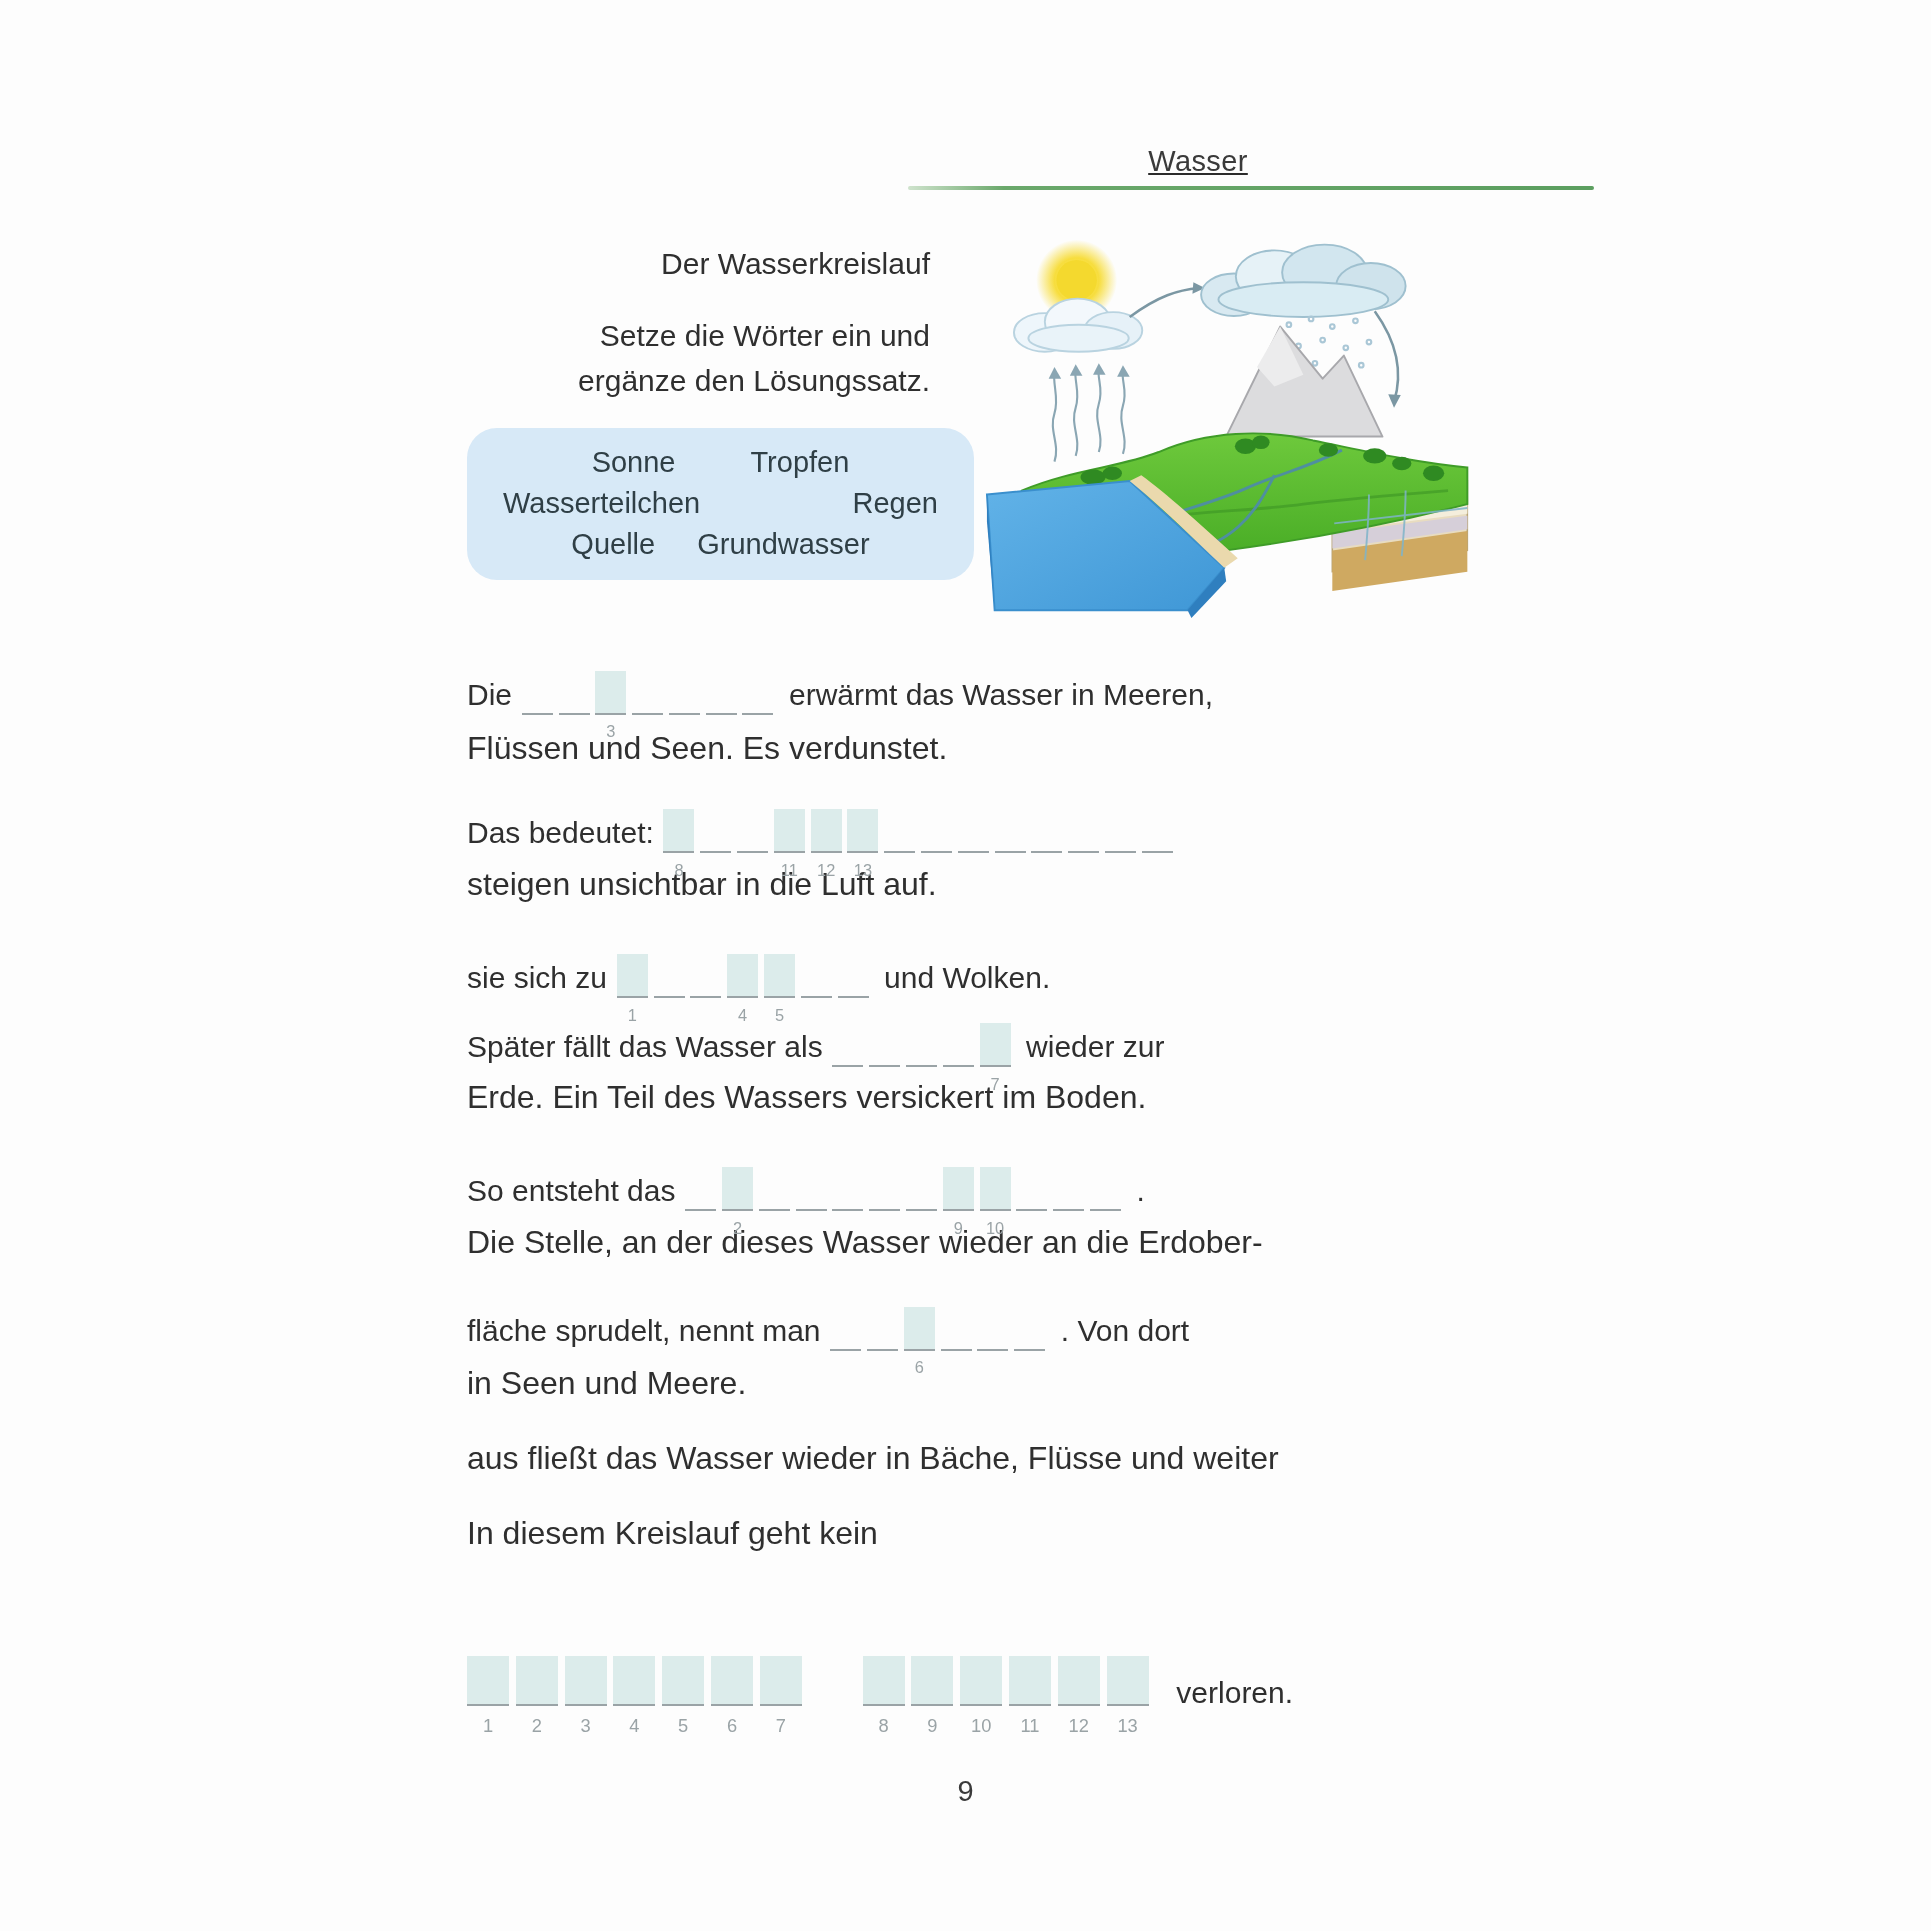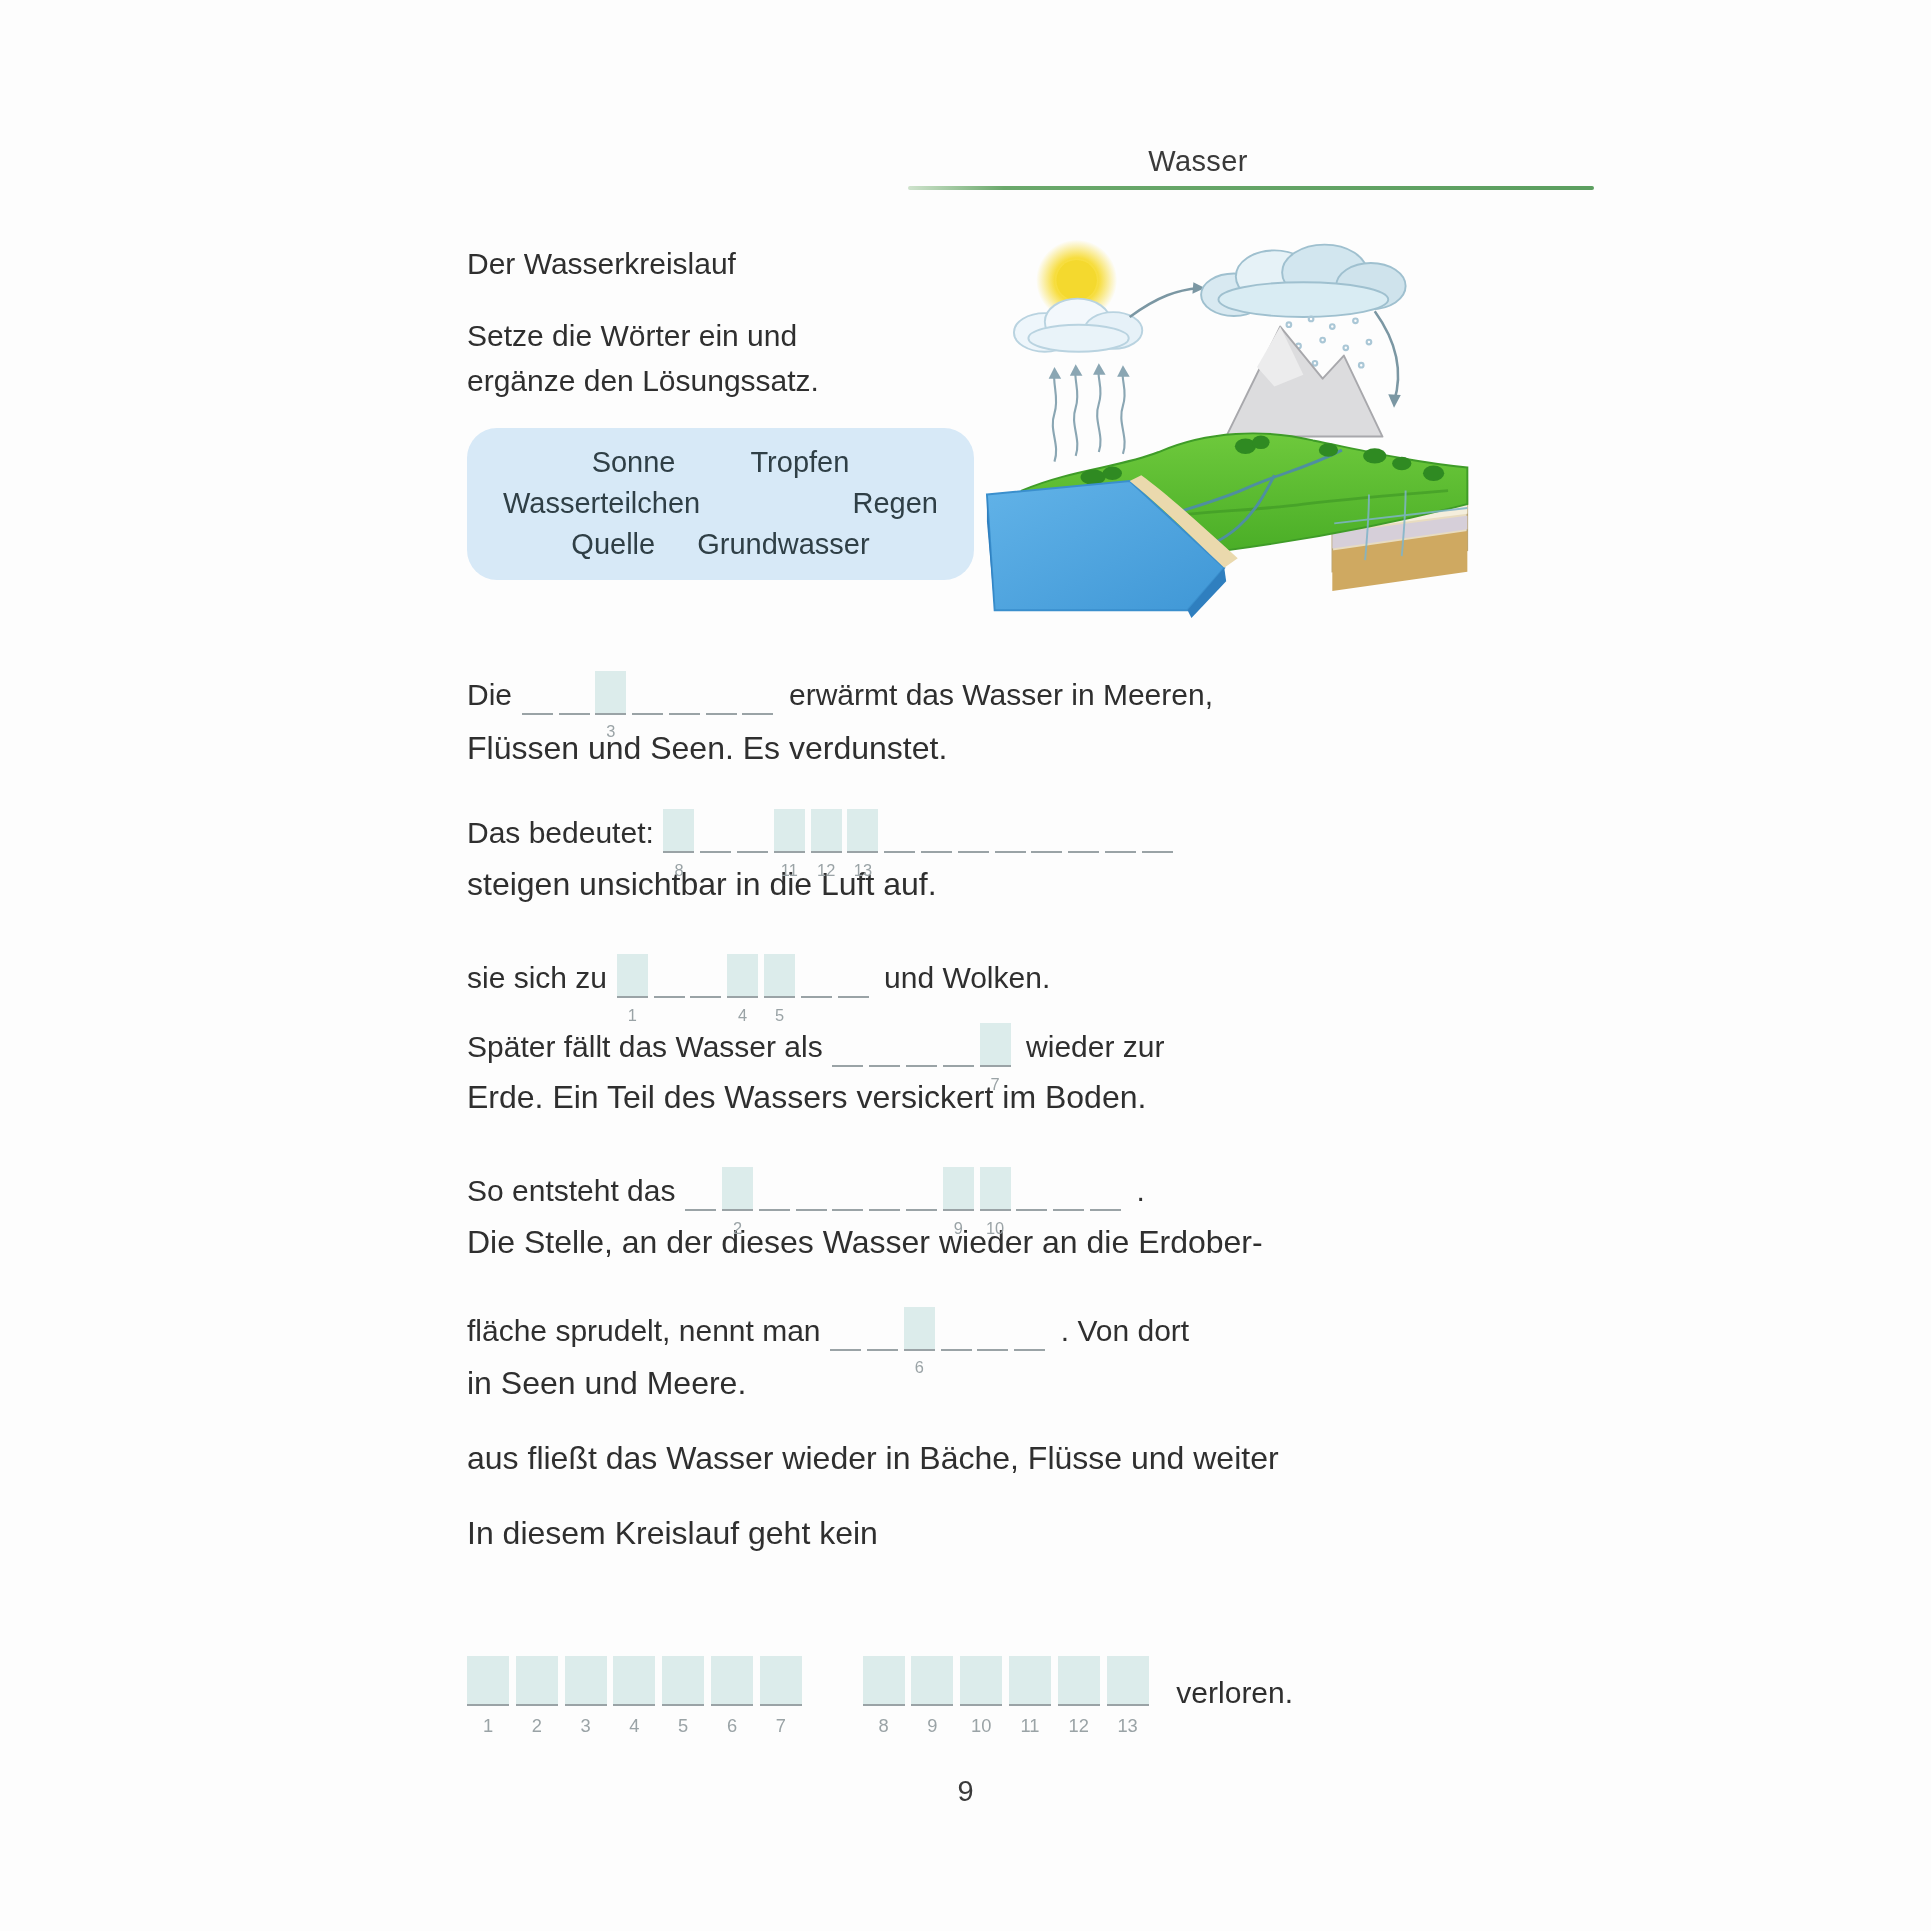--- a/index.html
+++ b/index.html
@@ -23,20 +23,21 @@
     height: 1931px;
     background: #fdfdfd;
   }
 
   
   .header {
     position: absolute;
     left: 908px;
     top: 145px;
     width: 686px;
+    text-decoration: underline;
   }
   .header-title {
     font-size: 29px;
     color: #3a3a3a;
     text-align: center;
     letter-spacing: 0.4px;
     padding-right: 106px;
     padding-bottom: 7.7px;
   }
   .header-rule {
@@ -45,20 +46,21 @@
     border-radius: 1.9px;
     width: 686px;
   }
 
   
   .intro {
     position: absolute;
     left: 467px;
     top: 241px;
     width: 463px;
+    text-align: right;
   }
   .intro-line {
     font-size: 30px;
     line-height: 1.50;
     color: #2f2f2f;
   }
   .intro-line.spaced { margin-top: 27px; }
 
   
   .wordbank {

